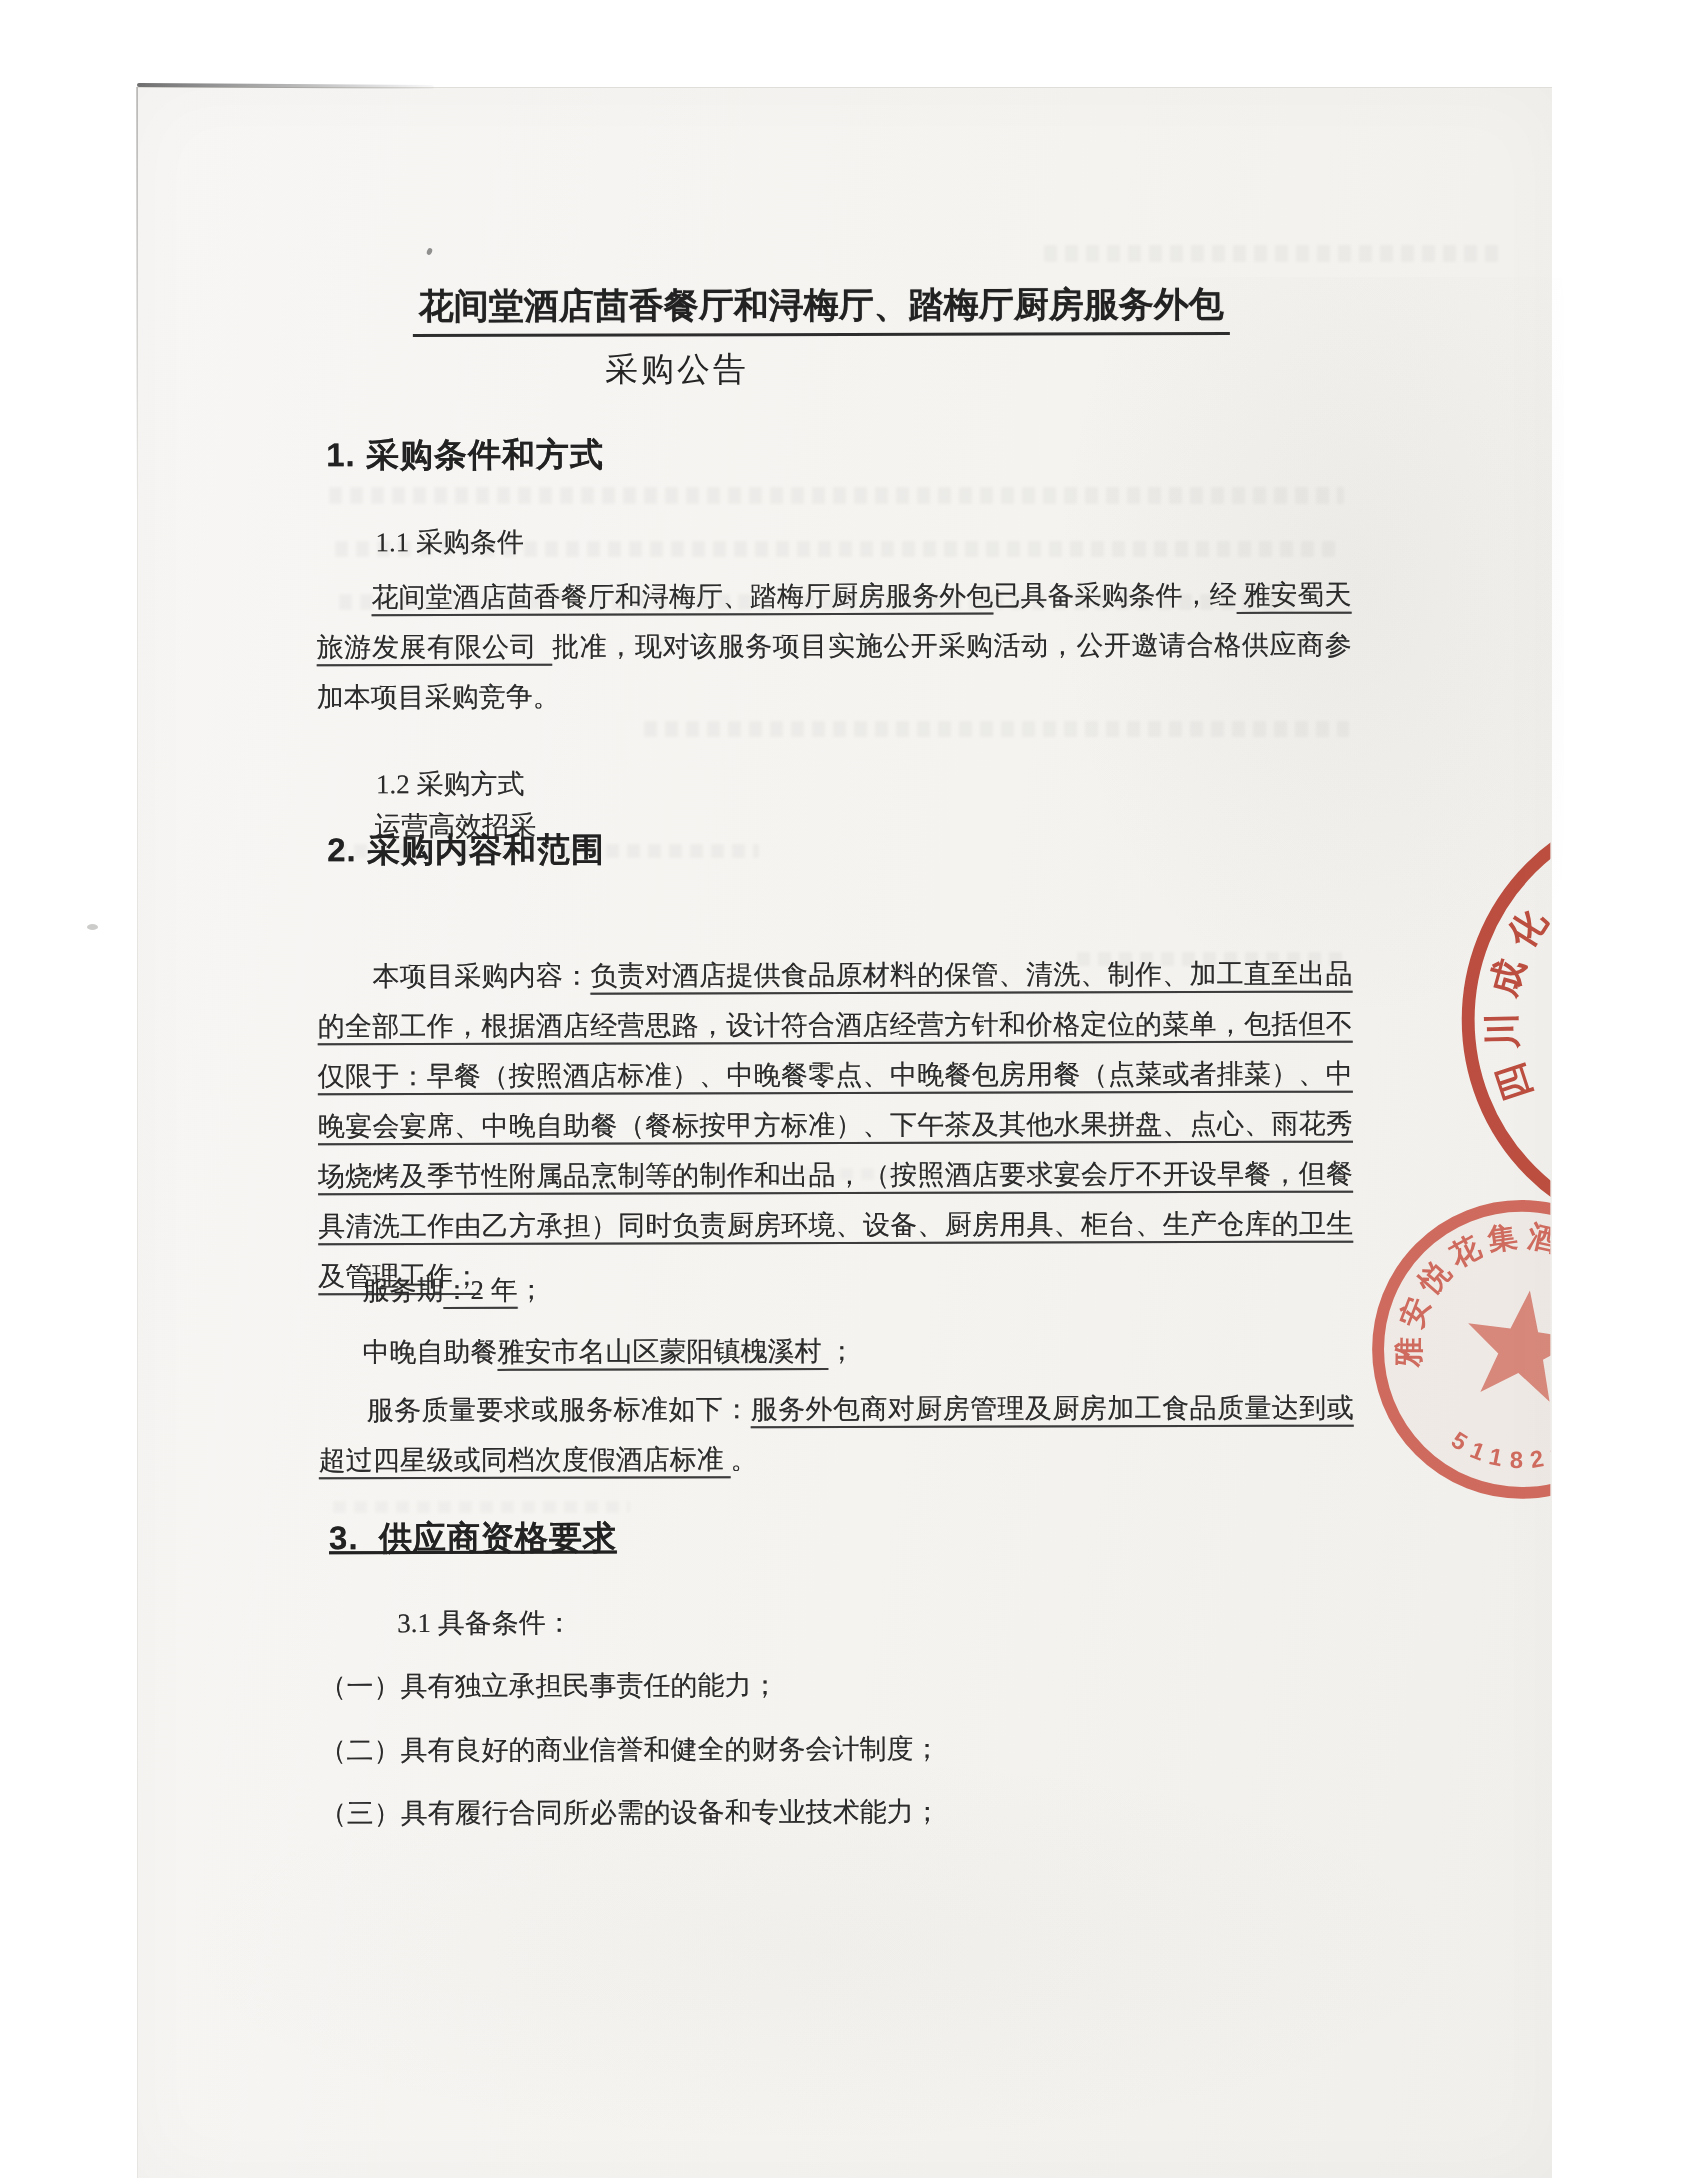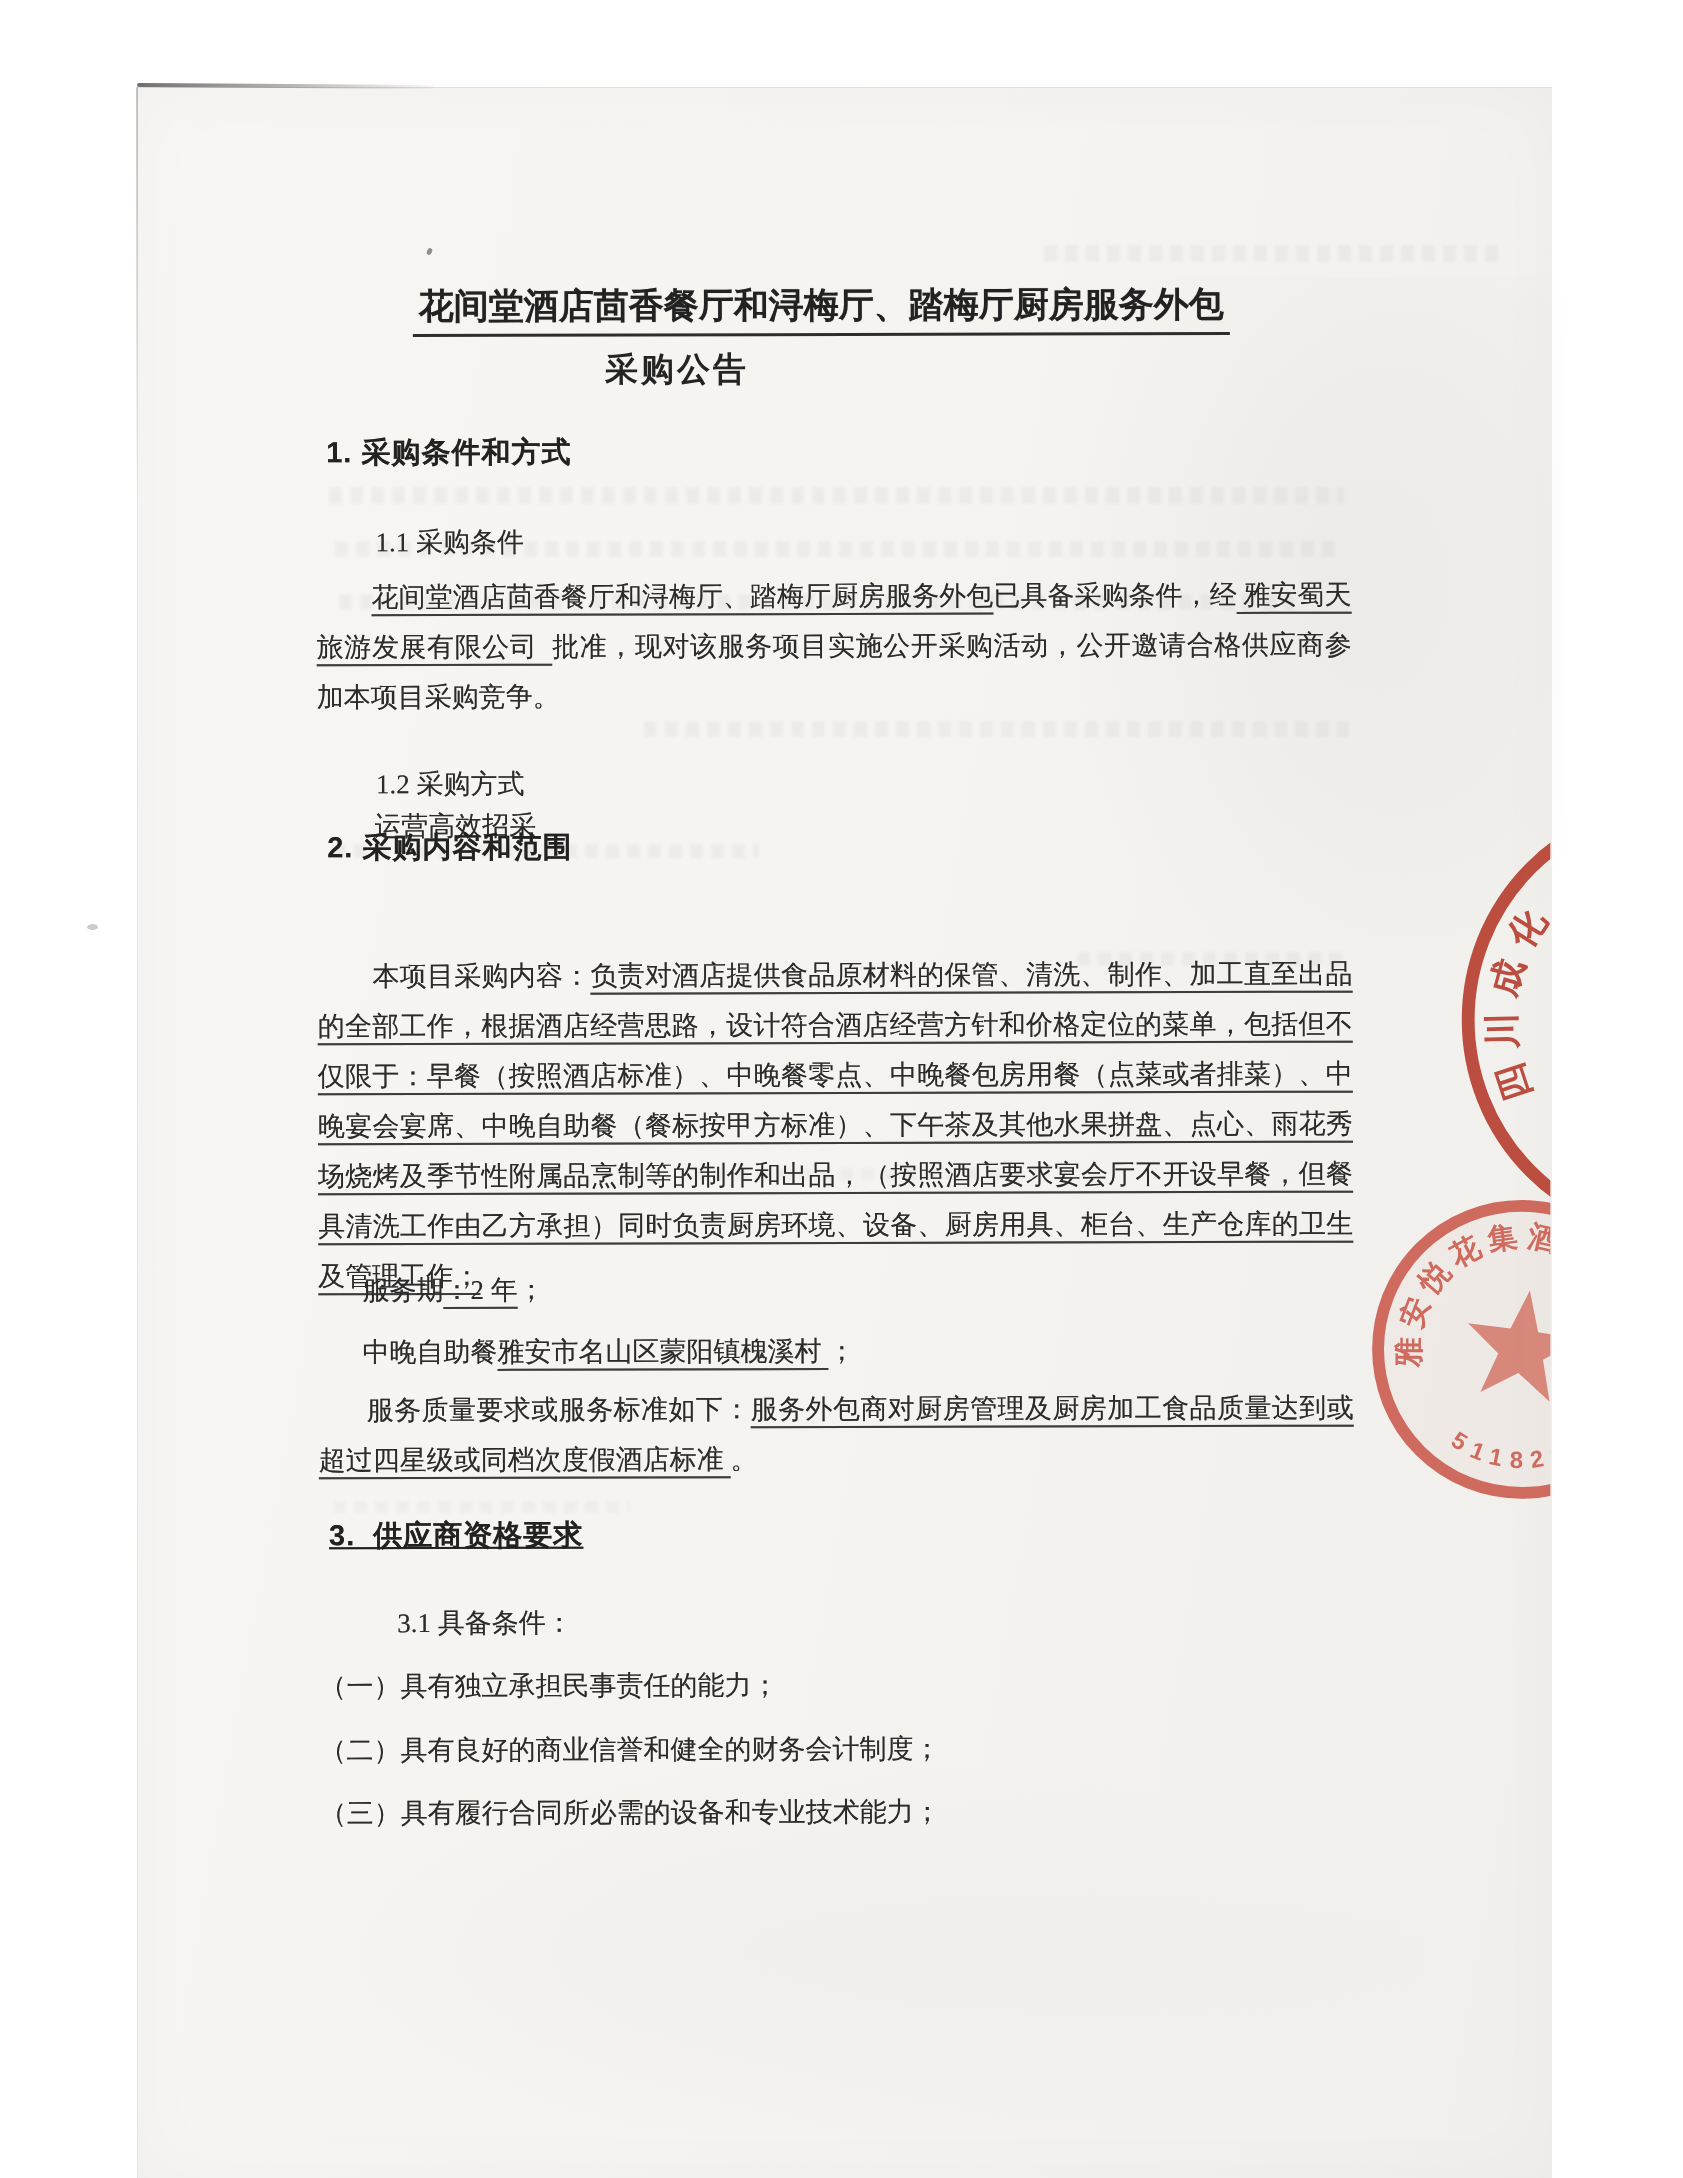--- a/index.html
+++ b/index.html
@@ -41,27 +41,27 @@
   .b6{left:333px;top:844px;width:426px;height:14px;}
   .b7{left:1077px;top:952px;width:272px;height:14px;}
   .b8{left:693px;top:1168px;width:307px;height:12px;opacity:0.05;}
   .b9{left:333px;top:1501px;width:297px;height:12px;opacity:0.05;}
 
   .content{position:absolute;left:315px;top:0;width:1035px;transform:rotate(-0.15deg);}
   .content > div{position:absolute;}
   .line{font-size:27px;white-space:pre;text-shadow:0 0 0.6px rgba(45,45,45,0.5);}
   .para{width:1035px;font-size:27px;line-height:50px;text-align:justify;text-indent:55px;
         text-shadow:0 0 0.6px rgba(45,45,45,0.5);}
-  .h{font-family:"Liberation Sans","DejaVu Sans",sans-serif;font-weight:700;font-size:29px;
+  .h{font-family:"Liberation Sans","DejaVu Sans",sans-serif;font-weight:700;font-size:33px;
      letter-spacing:1px;white-space:pre;color:#222;text-shadow:0 0 0.5px rgba(30,30,30,0.6);}
   .u{text-decoration:underline;text-underline-offset:8px;text-decoration-thickness:2px;text-decoration-color:#3c3c3c;}
   .title{top:282px;left:0;width:1035px;text-align:center;font-size:35px;font-weight:600;
          transform:translateX(-12px);color:#222;text-shadow:0 0 0.7px rgba(30,30,30,0.55);}
   .u-title{border-bottom:3px solid #2d2d2d;padding:0 6px 8px;}
-  .subtitle{top:347px;left:289px;font-size:33px;font-weight:700;letter-spacing:3px;color:#242424;}
+  .subtitle{top:347px;left:289px;font-size:33px;font-weight:400;letter-spacing:3px;color:#242424;}
   .h1{top:432px;left:10px;}
   .s11{top:523px;left:59px;text-align:center;}
   .p1{top:571px;}
   .s12{top:765px;left:59px;}
   .method{top:807px;left:57px;}
   .h2{top:827px;left:10px;}
   .p2{top:950px;}
   .svc1{top:1271px;left:44px;}
   .svc2{top:1333px;left:44px;}
   .p3{top:1384px;text-indent:48px;}

